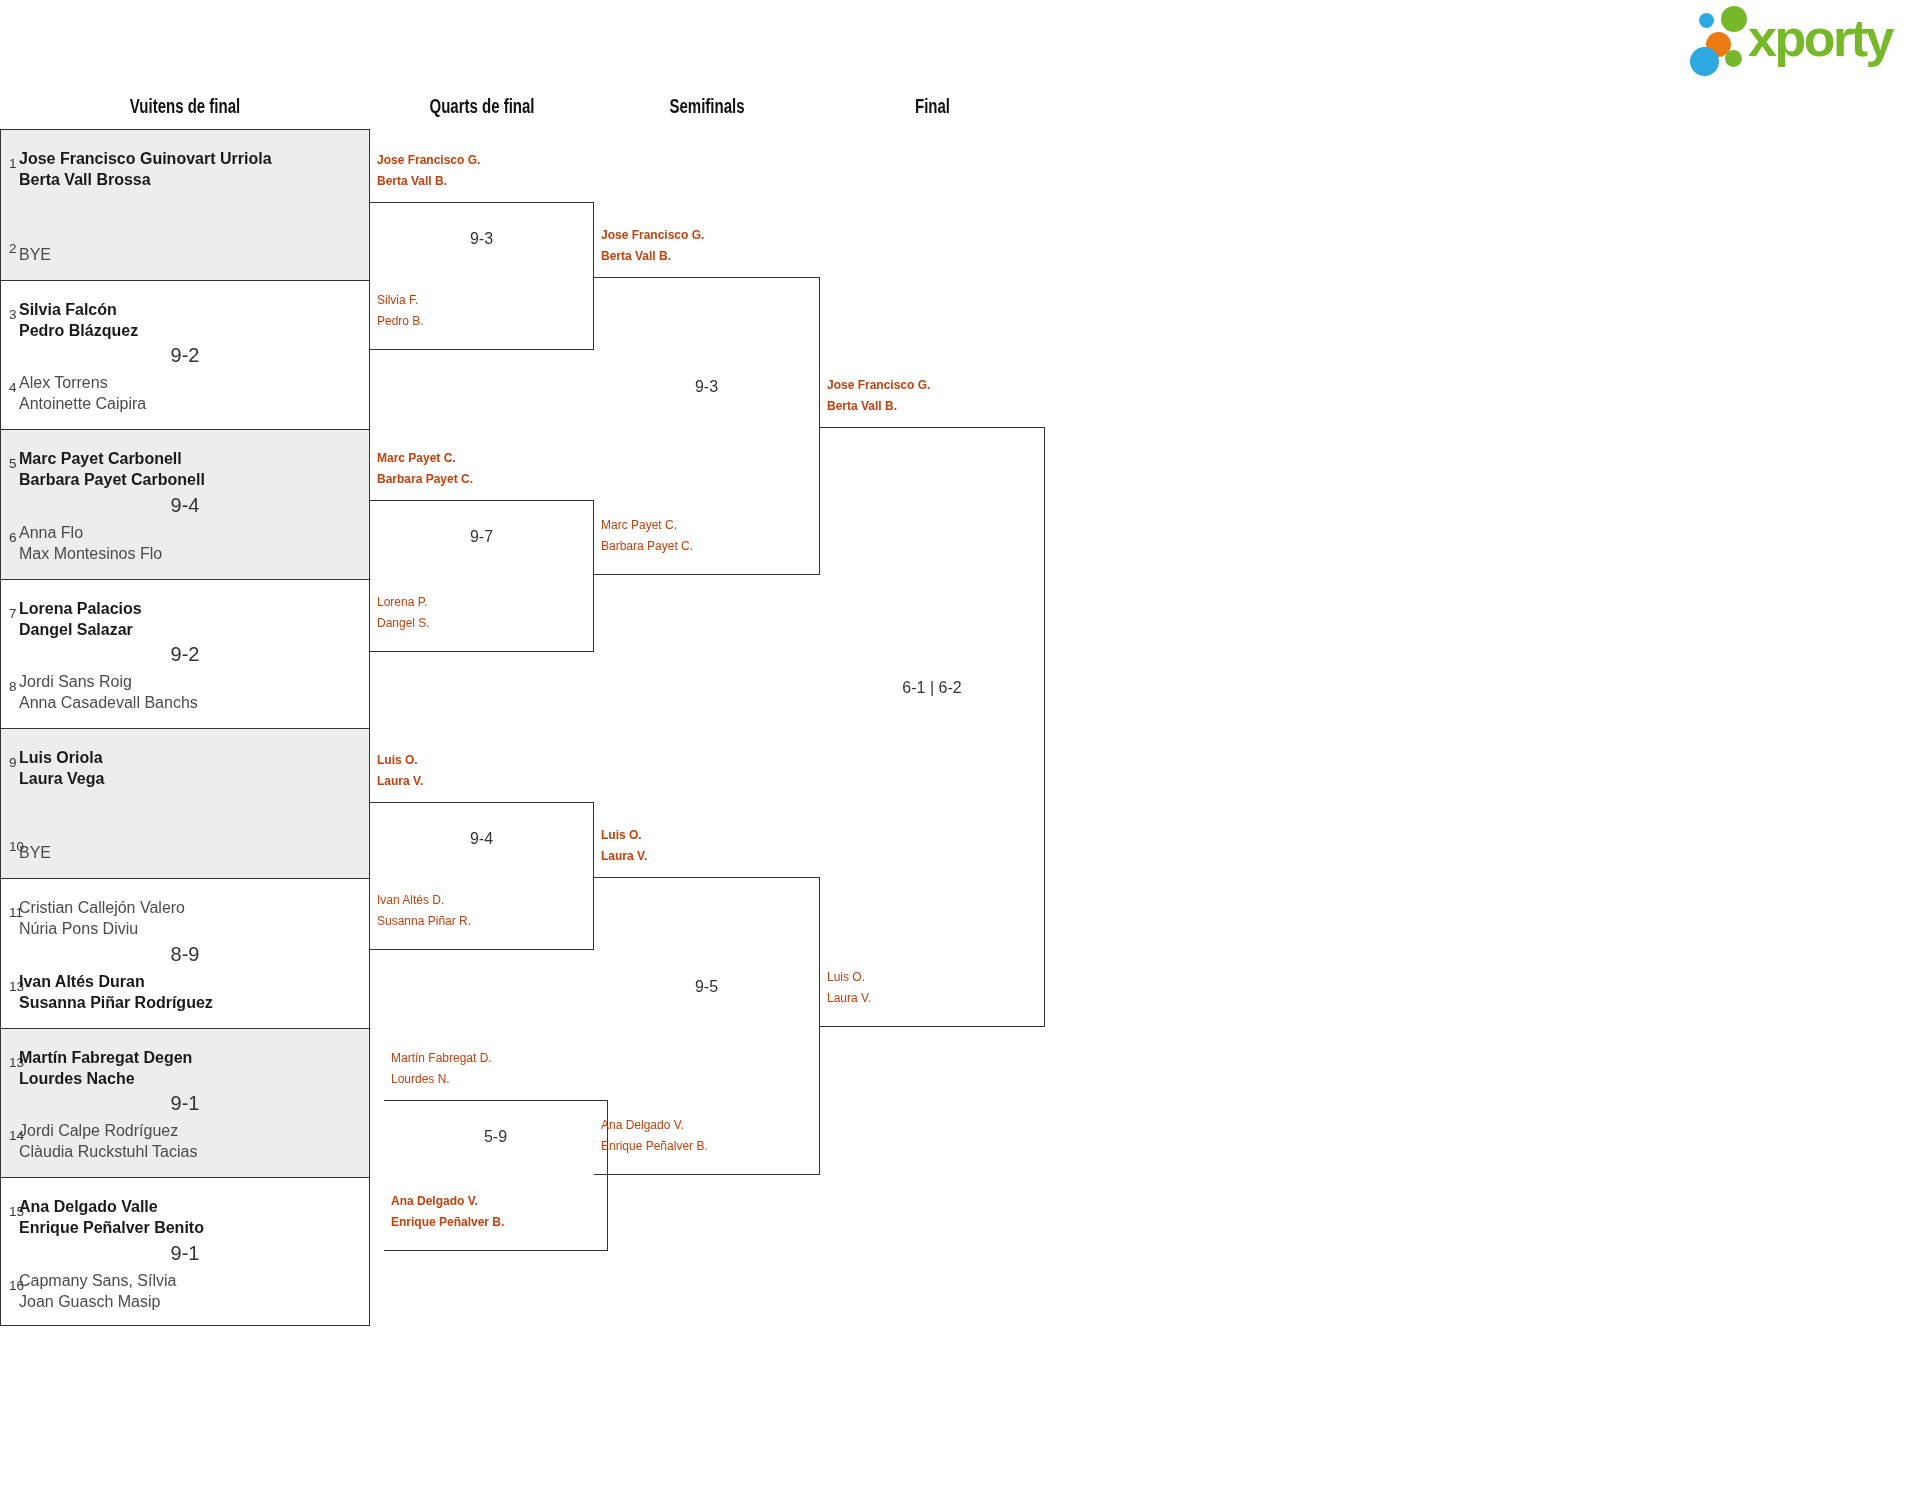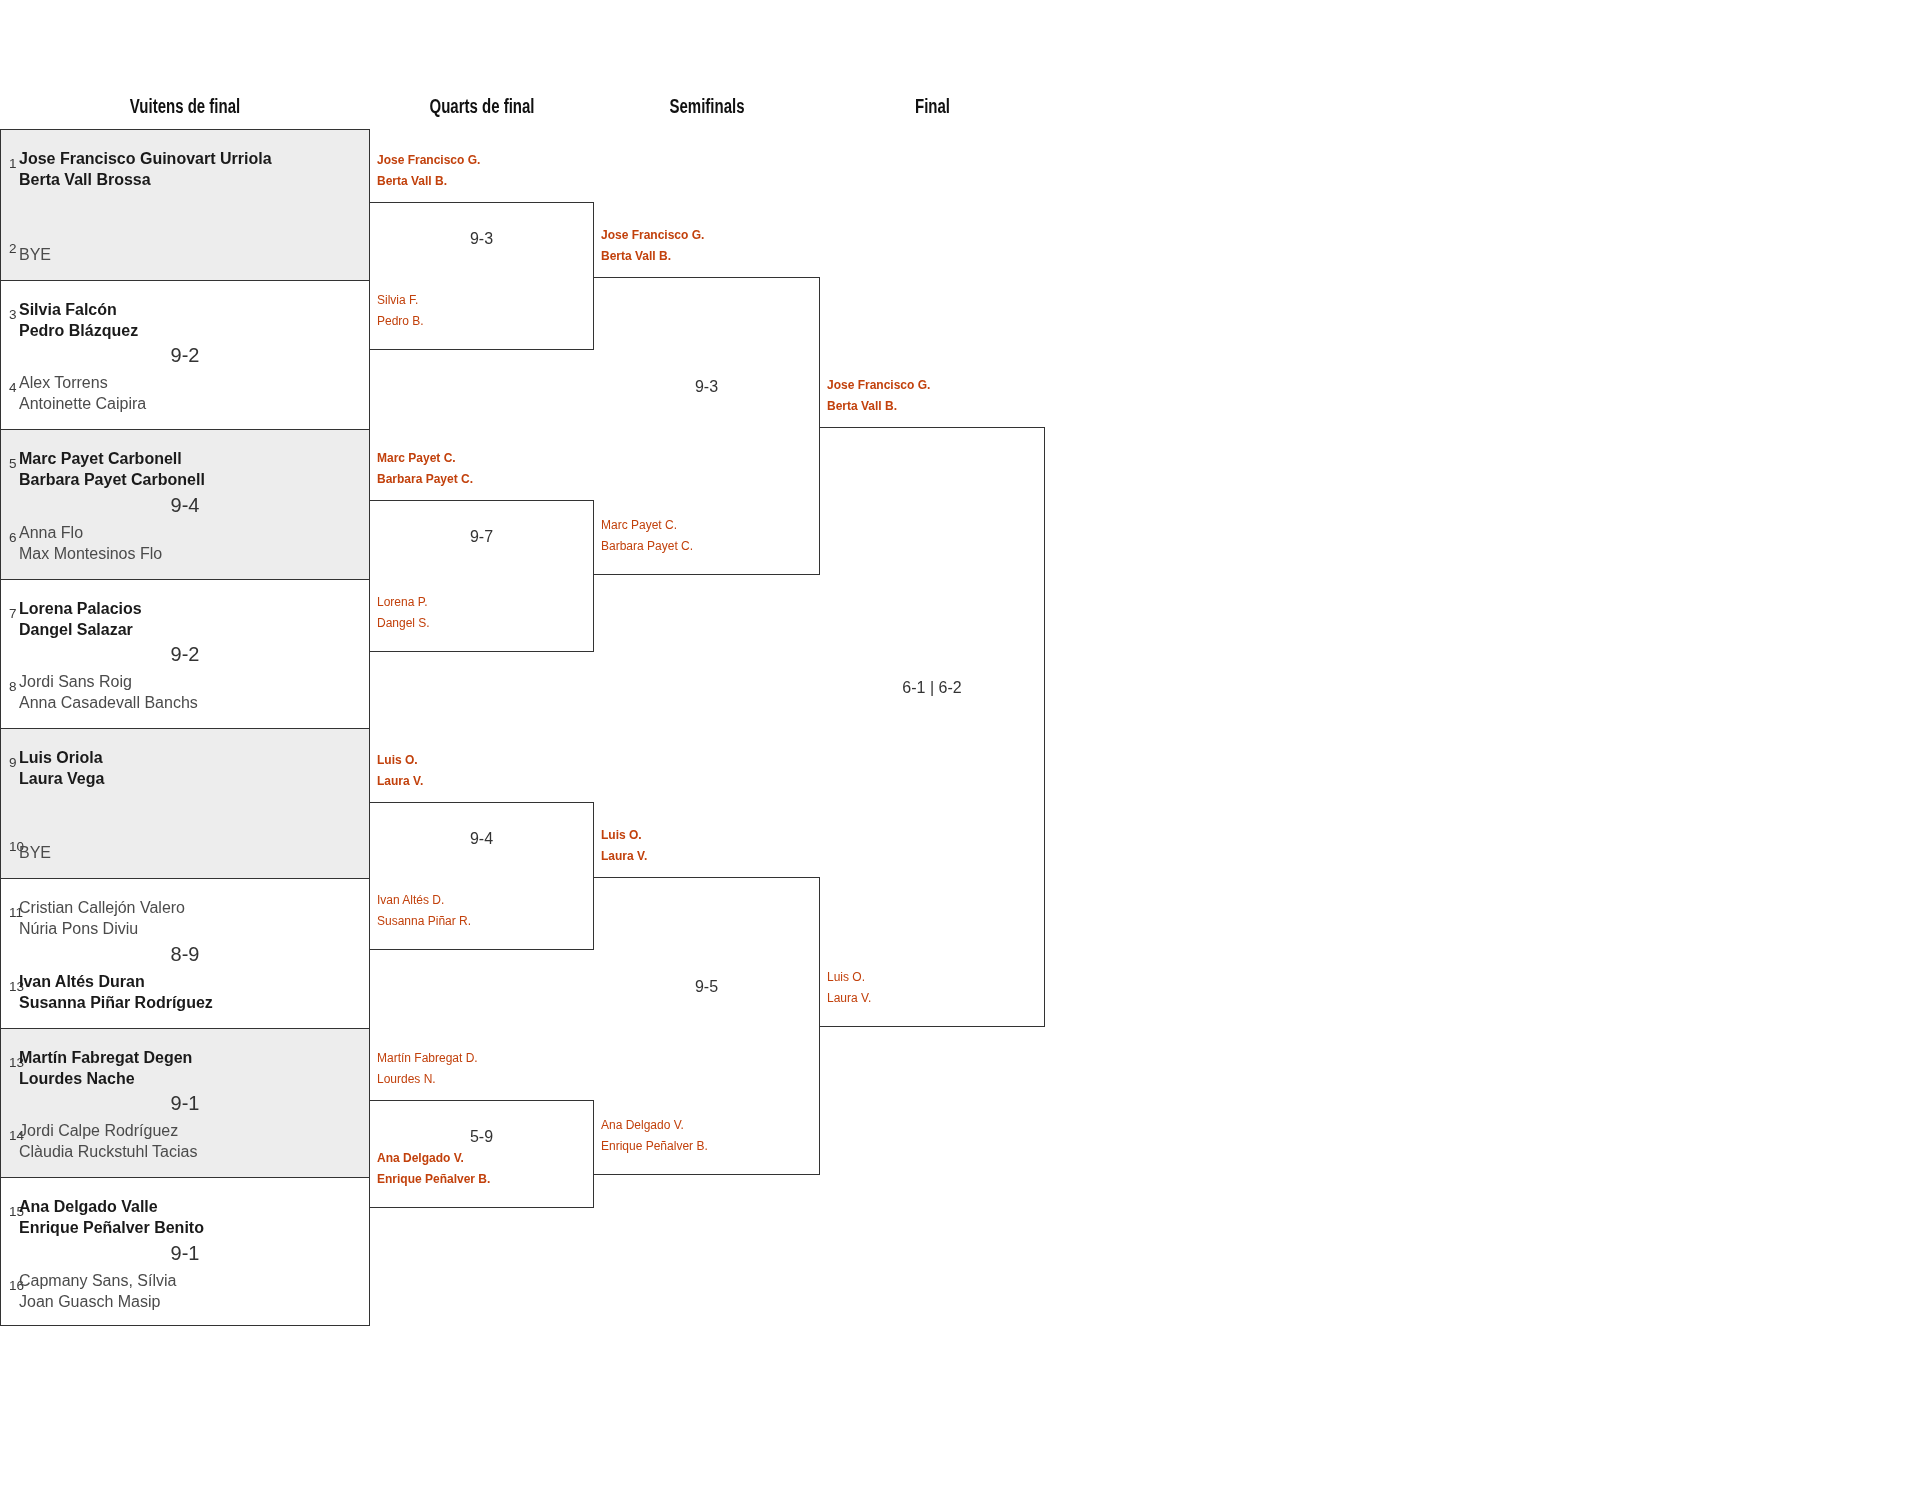--- a/index.html
+++ b/index.html
@@ -66,20 +66,28 @@
   .qf  .mscore { top:27px; }
   .sf  .mscore { top:100px; }
   .fin .mscore { top:251px; }
 </style>
 </head>
 <body>
 
 <div class="page">
 
 
+  <div class="logo">
+    <span class="dot dot-blue-small"></span>
+    <span class="dot dot-green-big"></span>
+    <span class="dot dot-orange"></span>
+    <span class="dot dot-blue-big"></span>
+    <span class="dot dot-green-small"></span>
+    <span class="wordmark">xporty</span>
+  </div>
 
   <div class="colhead" style="left:0;width:370px;">Vuitens de final</div>
   <div class="colhead" style="left:370px;width:224px;">Quarts de final</div>
   <div class="colhead" style="left:594px;width:226px;">Semifinals</div>
   <div class="colhead" style="left:820px;width:225px;">Final</div>
 
   <div class="r16">
 
     <div class="cell shaded" style="top:0;height:150px;">
       <div class="entry e1">
@@ -256,21 +264,21 @@
       <div>Luis O.</div>
         <div>Laura V.</div>
     </div>
     <div class="mscore">9-4</div>
     <div class="tm tm-bot">
       <div>Ivan Altés D.</div>
         <div>Susanna Piñar R.</div>
     </div>
   </div>
 
-  <div class="mbox qf" style="left:370px;top:1100px;width:224px;height:108px;">
+  <div class="mbox qf" style="left:384px;top:1100px;width:224px;height:151px;">
     <div class="tm tm-top">
       <div>Martín Fabregat D.</div>
         <div>Lourdes N.</div>
     </div>
     <div class="mscore">5-9</div>
     <div class="tm tm-bot bold">
       <div>Ana Delgado V.</div>
         <div>Enrique Peñalver B.</div>
     </div>
   </div>

